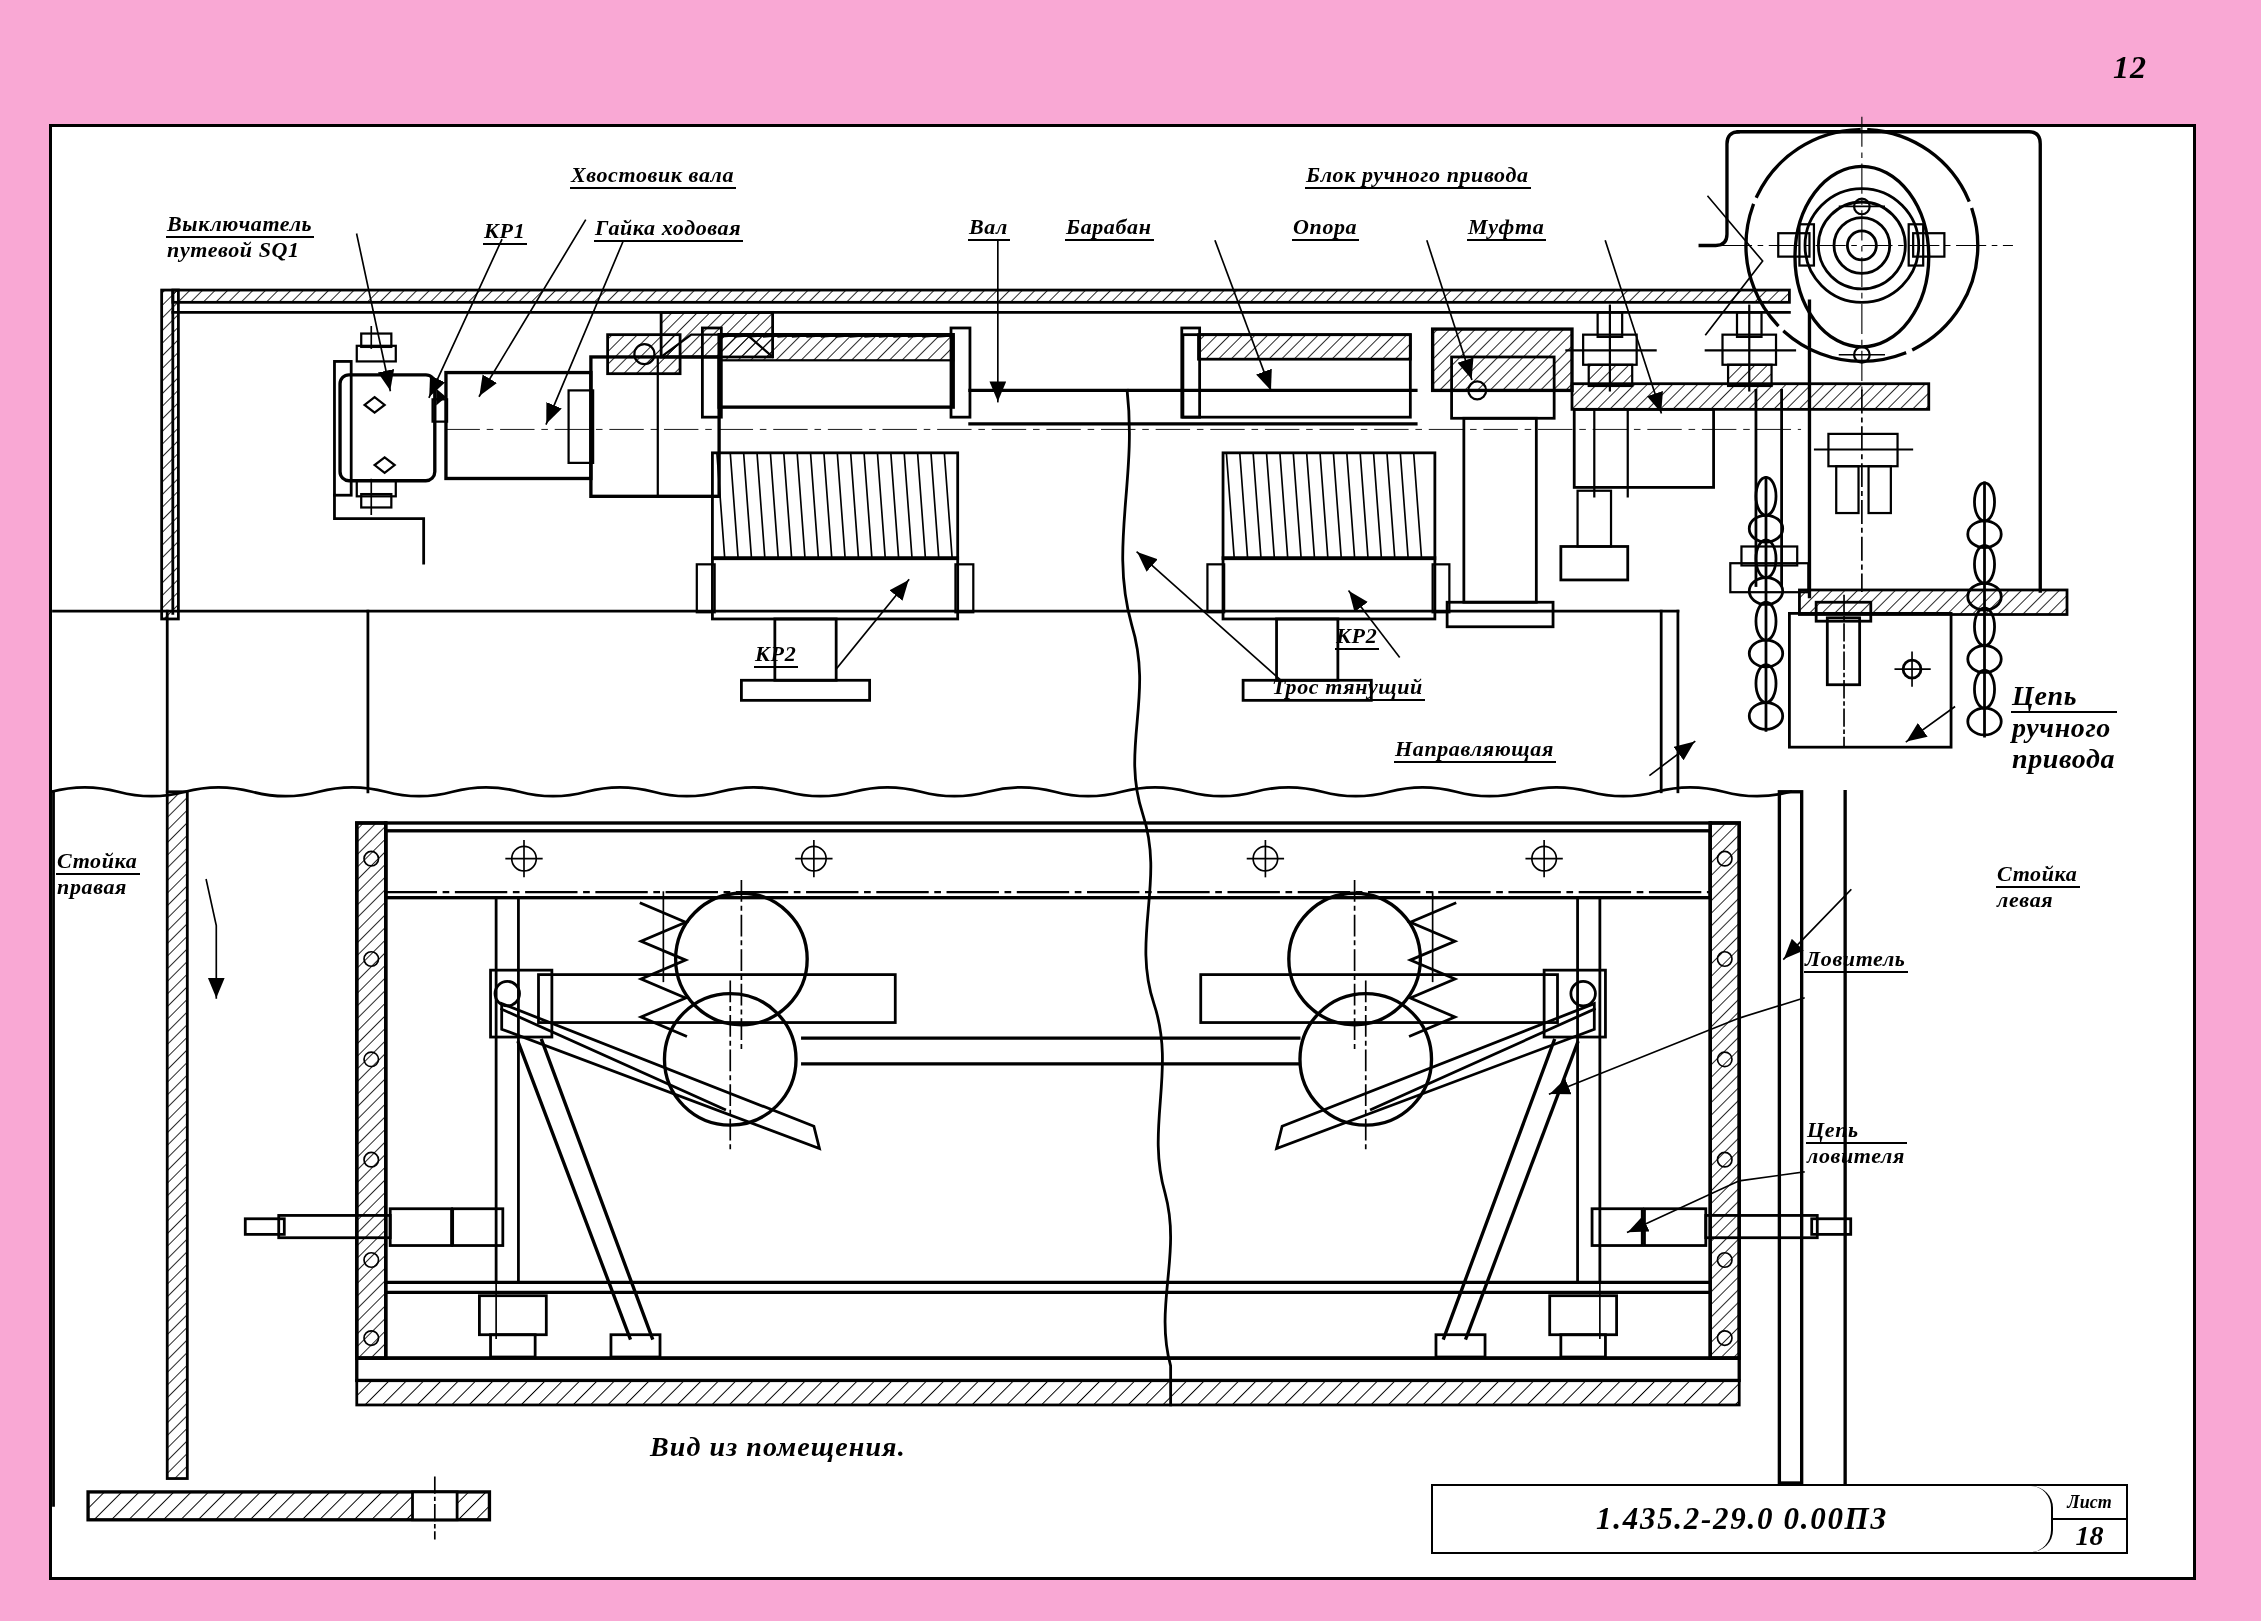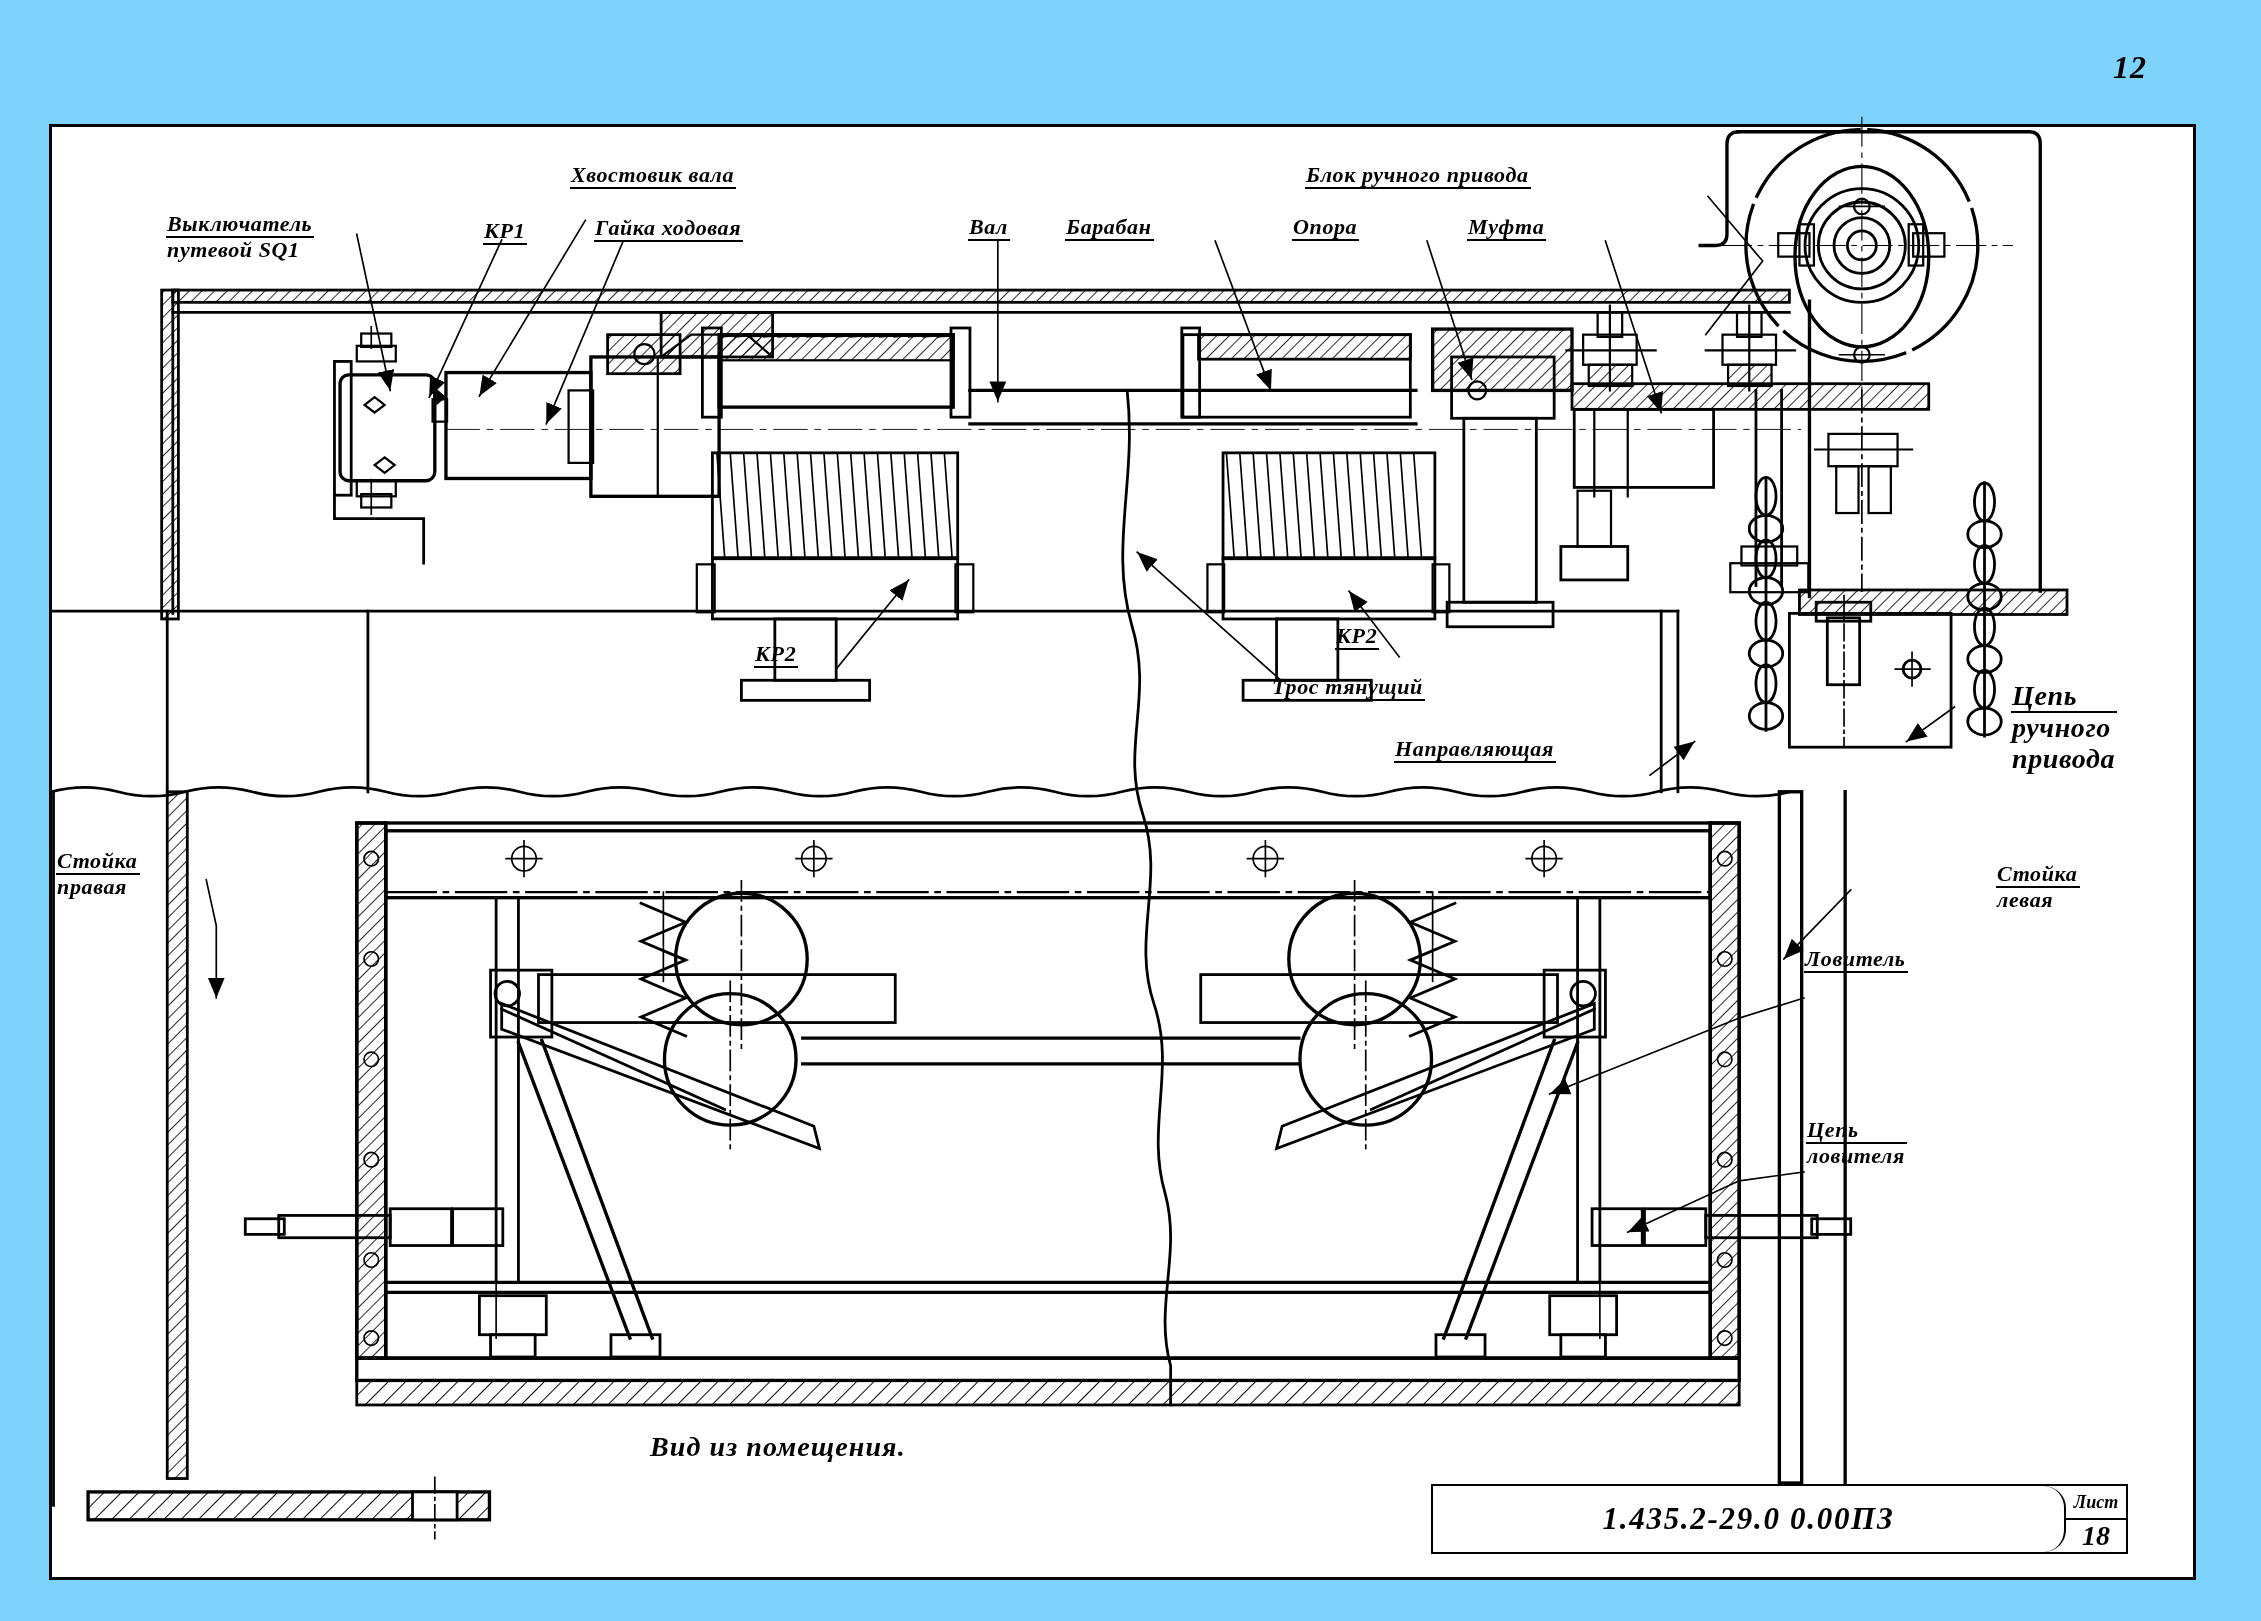--- a/index.html
+++ b/index.html
@@ -1,19 +1,19 @@
 <!DOCTYPE html>
 <html style="font-size:9px"><head>
 <meta charset="utf-8">
 <style>
   html,body{margin:0;padding:0;background:#fff;}
   body{width:2261px;height:1622px;position:relative;overflow:hidden;
        font-family:"Liberation Sans",sans-serif;color:#000;}
 
-  #sheet{position:absolute;left:0;top:0;width:2261px;height:1622px;background:#7dd3fc;}
+  #sheet{position:absolute;left:0;top:0;width:2261px;height:1622px;background:#f9a8d4;}
 
   
   .pageno{position:absolute;font-family:"Liberation Serif",serif;font-style:italic;
           font-weight:700;font-size:32px;letter-spacing:1.1px;}
 
   
   .frame-outer{position:absolute;left:49px;top:124px;width:1776px;height:1450px;
                border:3.3px solid #000;background:#fff;}
   .frame-right{position:absolute;left:1825px;top:124px;width:368px;height:1450px;
                border:3.3px solid #000;border-left:none;background:#fff;}
@@ -36,21 +36,21 @@
            letter-spacing:1.1px;}
   .caption .l2{display:block;padding-left:67px;}
 
   
   .tblock{position:absolute;border:2.8px solid #000;background:#fff;box-sizing:border-box;
           display:flex;}
   .tb-main{flex:1;display:flex;align-items:center;justify-content:center;
            border-right:2.8px solid #000;border-radius:22px;}
   .tb-code{font-family:"Liberation Serif",serif;font-style:italic;font-weight:700;
            font-size:31px;letter-spacing:1.7px;}
-  .tb-side{width:60px;display:flex;flex-direction:column;}
+  .tb-side{width:73px;display:flex;flex-direction:column;}
   .tb-s1{flex:1;border-bottom:2.8px solid #000;display:flex;align-items:center;
          justify-content:center;font-family:"Liberation Serif",serif;font-style:italic;
          font-weight:700;font-size:18px;}
   .tb-s2{flex:1;display:flex;align-items:center;justify-content:center;
          font-family:"Liberation Serif",serif;font-style:italic;font-weight:700;
          font-size:28px;}
 </style>
 </head>
 <body>
 

